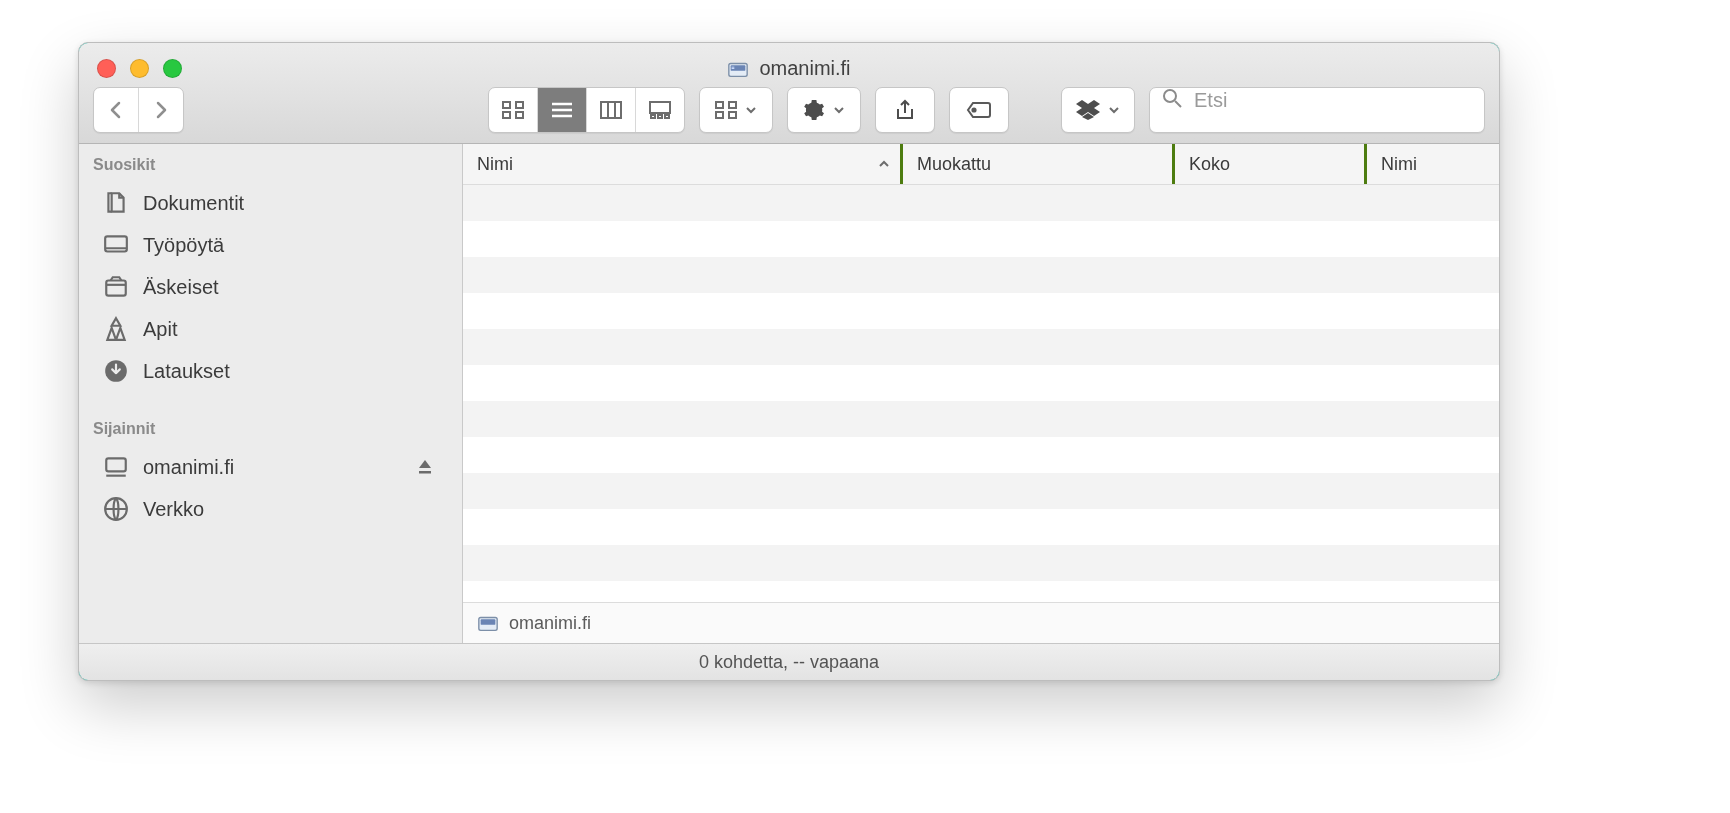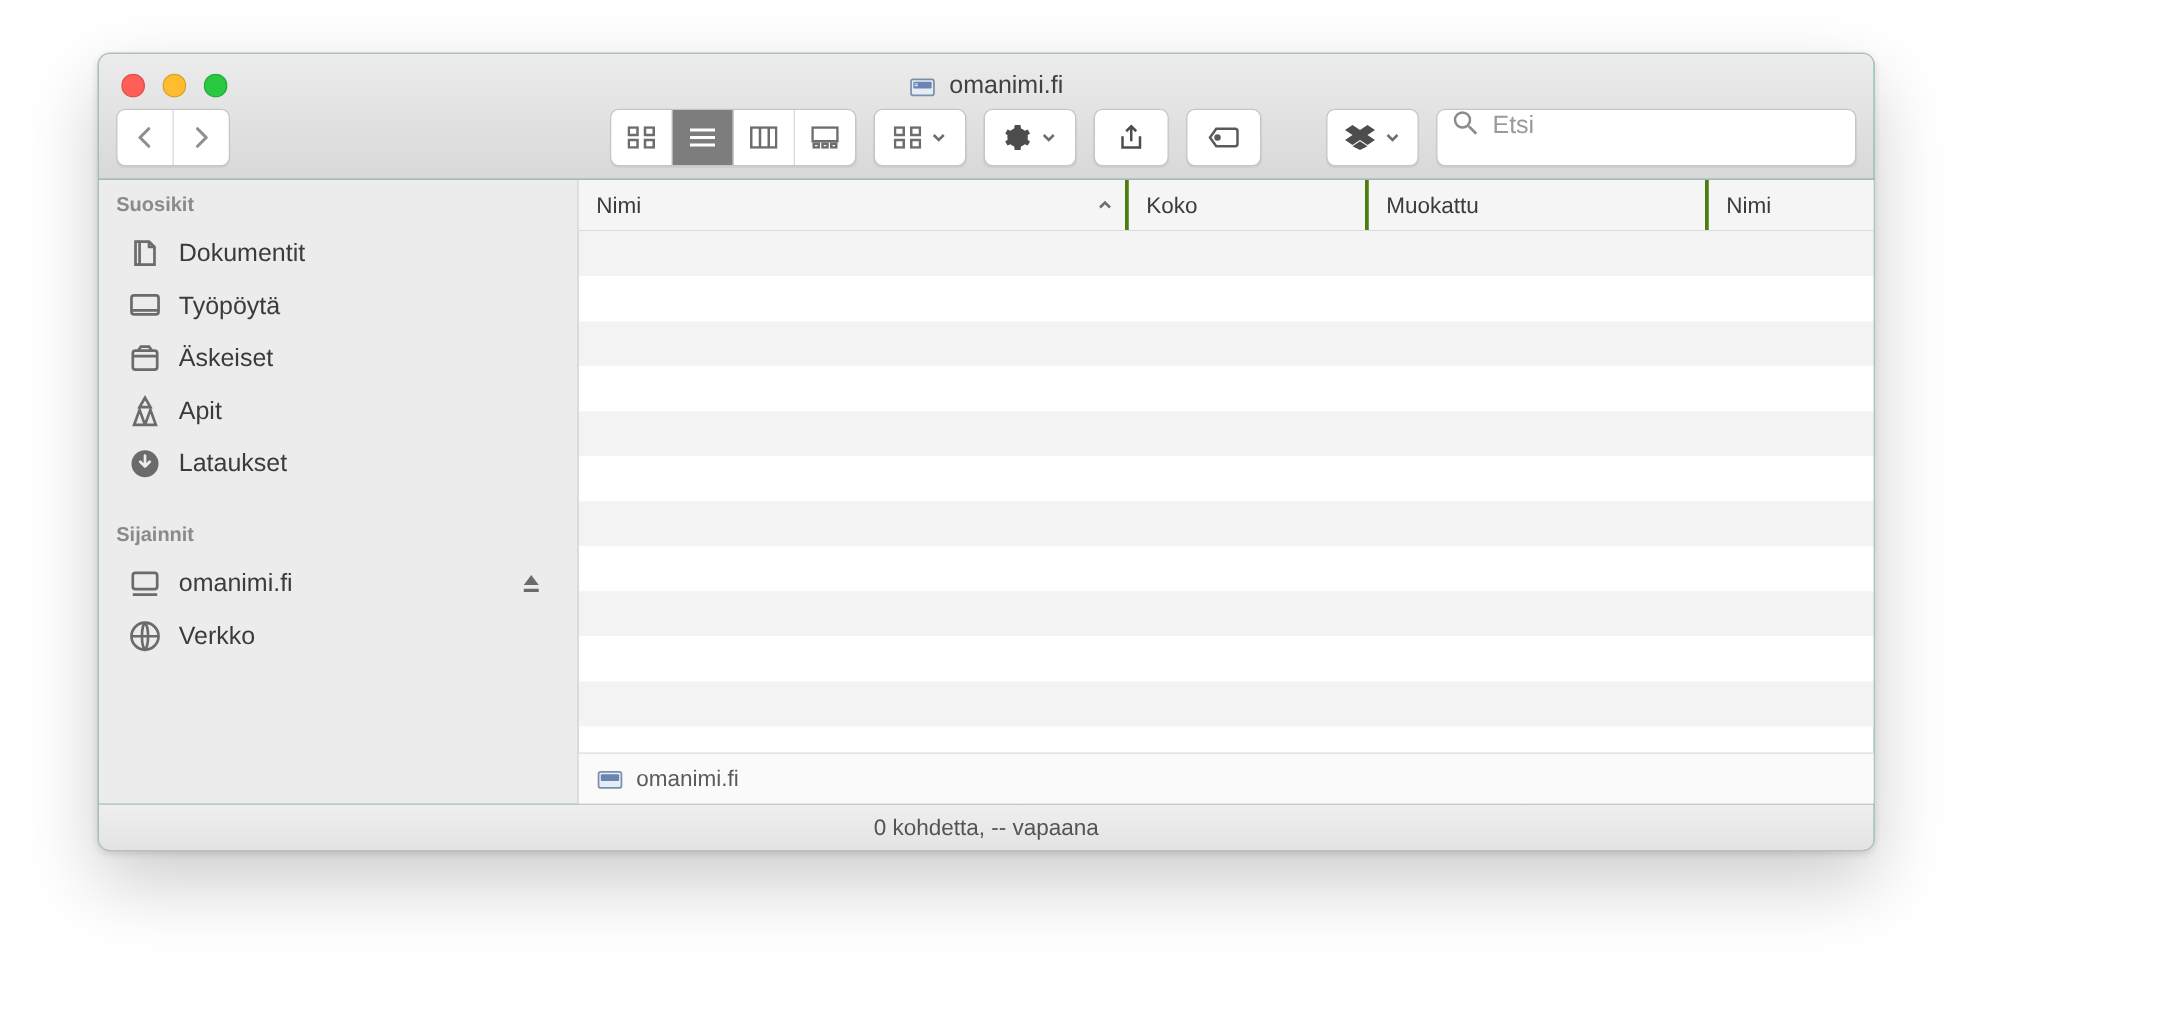--- a/index.html
+++ b/index.html
@@ -234,25 +234,25 @@
       </div>
 
       <div class="main">
         <div class="cols">
           <div class="col" style="flex:1">
             <span>Nimi</span>
             <svg style="margin-left:auto;margin-right:10px" width="12" height="12" viewBox="0 0 12 12">
                 <path d="M2 8 L6 4 L10 8" fill="none" stroke="#6d6d6d" stroke-width="2"></path>
               </svg>
           </div>
+          <div class="col" style="width:255px">
+              <span>Muokattu</span>
+            </div>
           <div class="col" style="width:175px">
               <span>Koko</span>
-            </div>
-          <div class="col" style="width:255px">
-              <span>Muokattu</span>
             </div>
           <div class="col" style="width:118px;border-right:none">
               <span>Nimi</span>
             </div>
         </div>
         <div class="rows">
           <div class="row"></div>
           <div class="row"></div>
           <div class="row"></div>
           <div class="row"></div>

